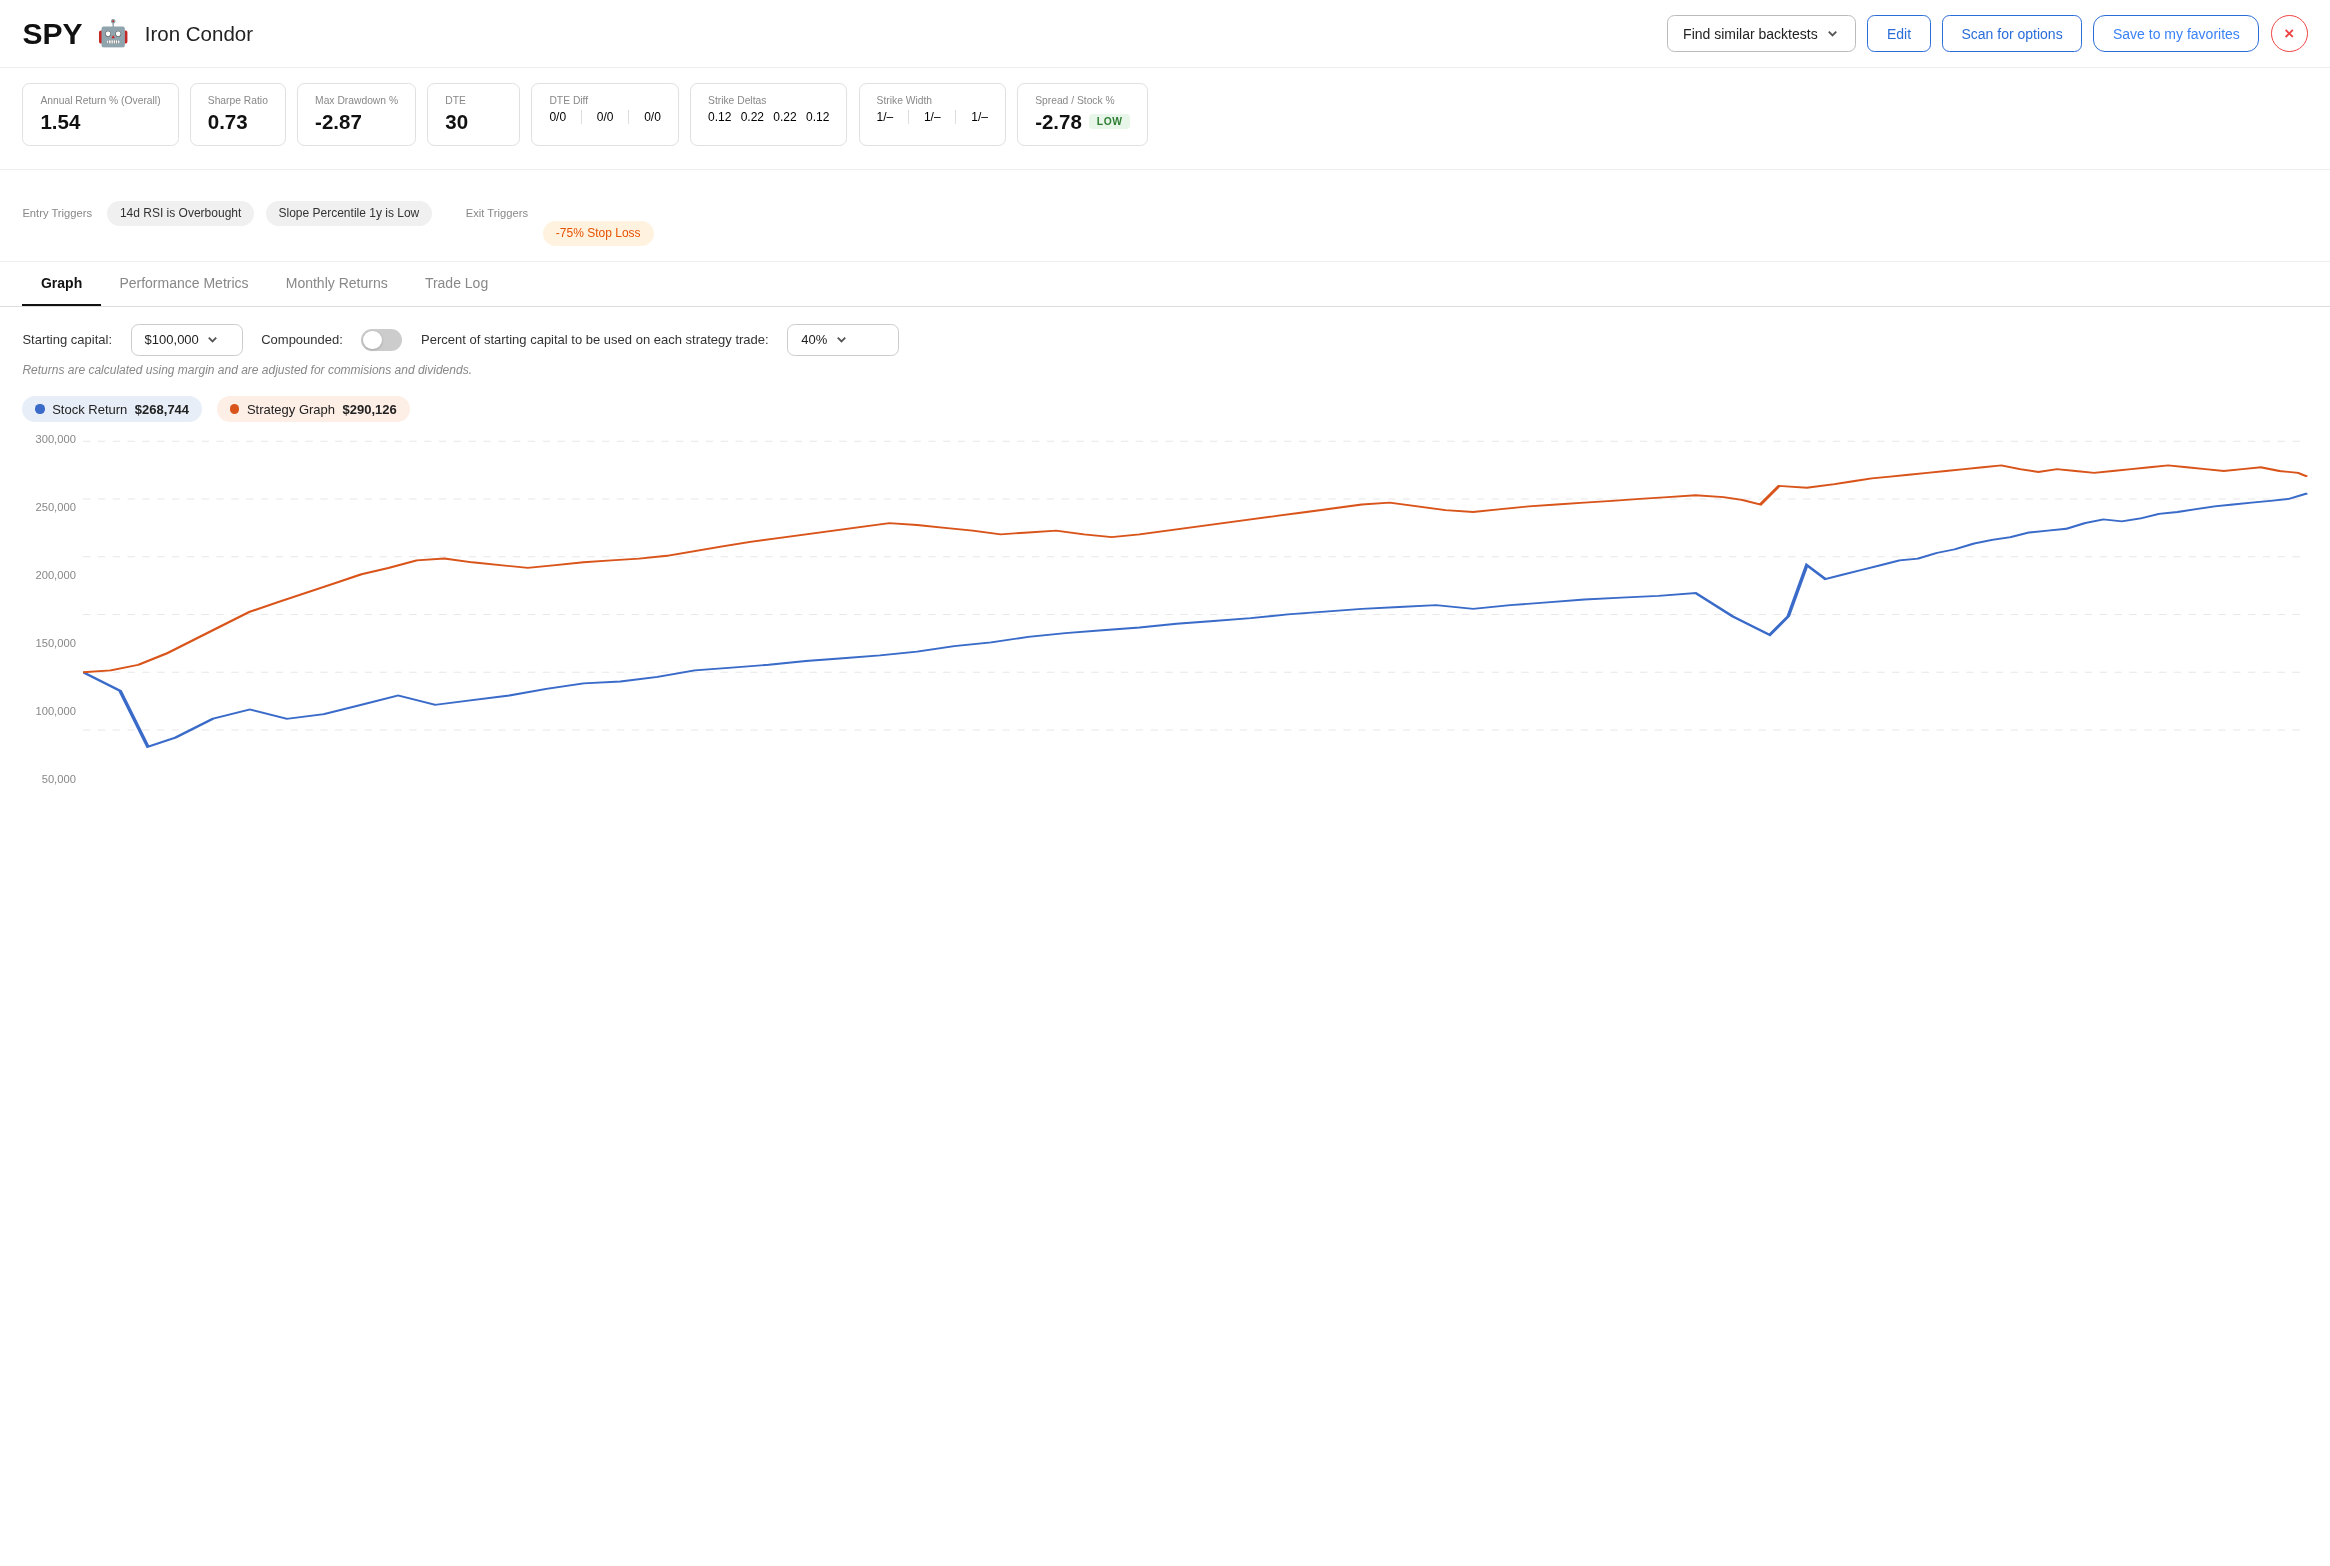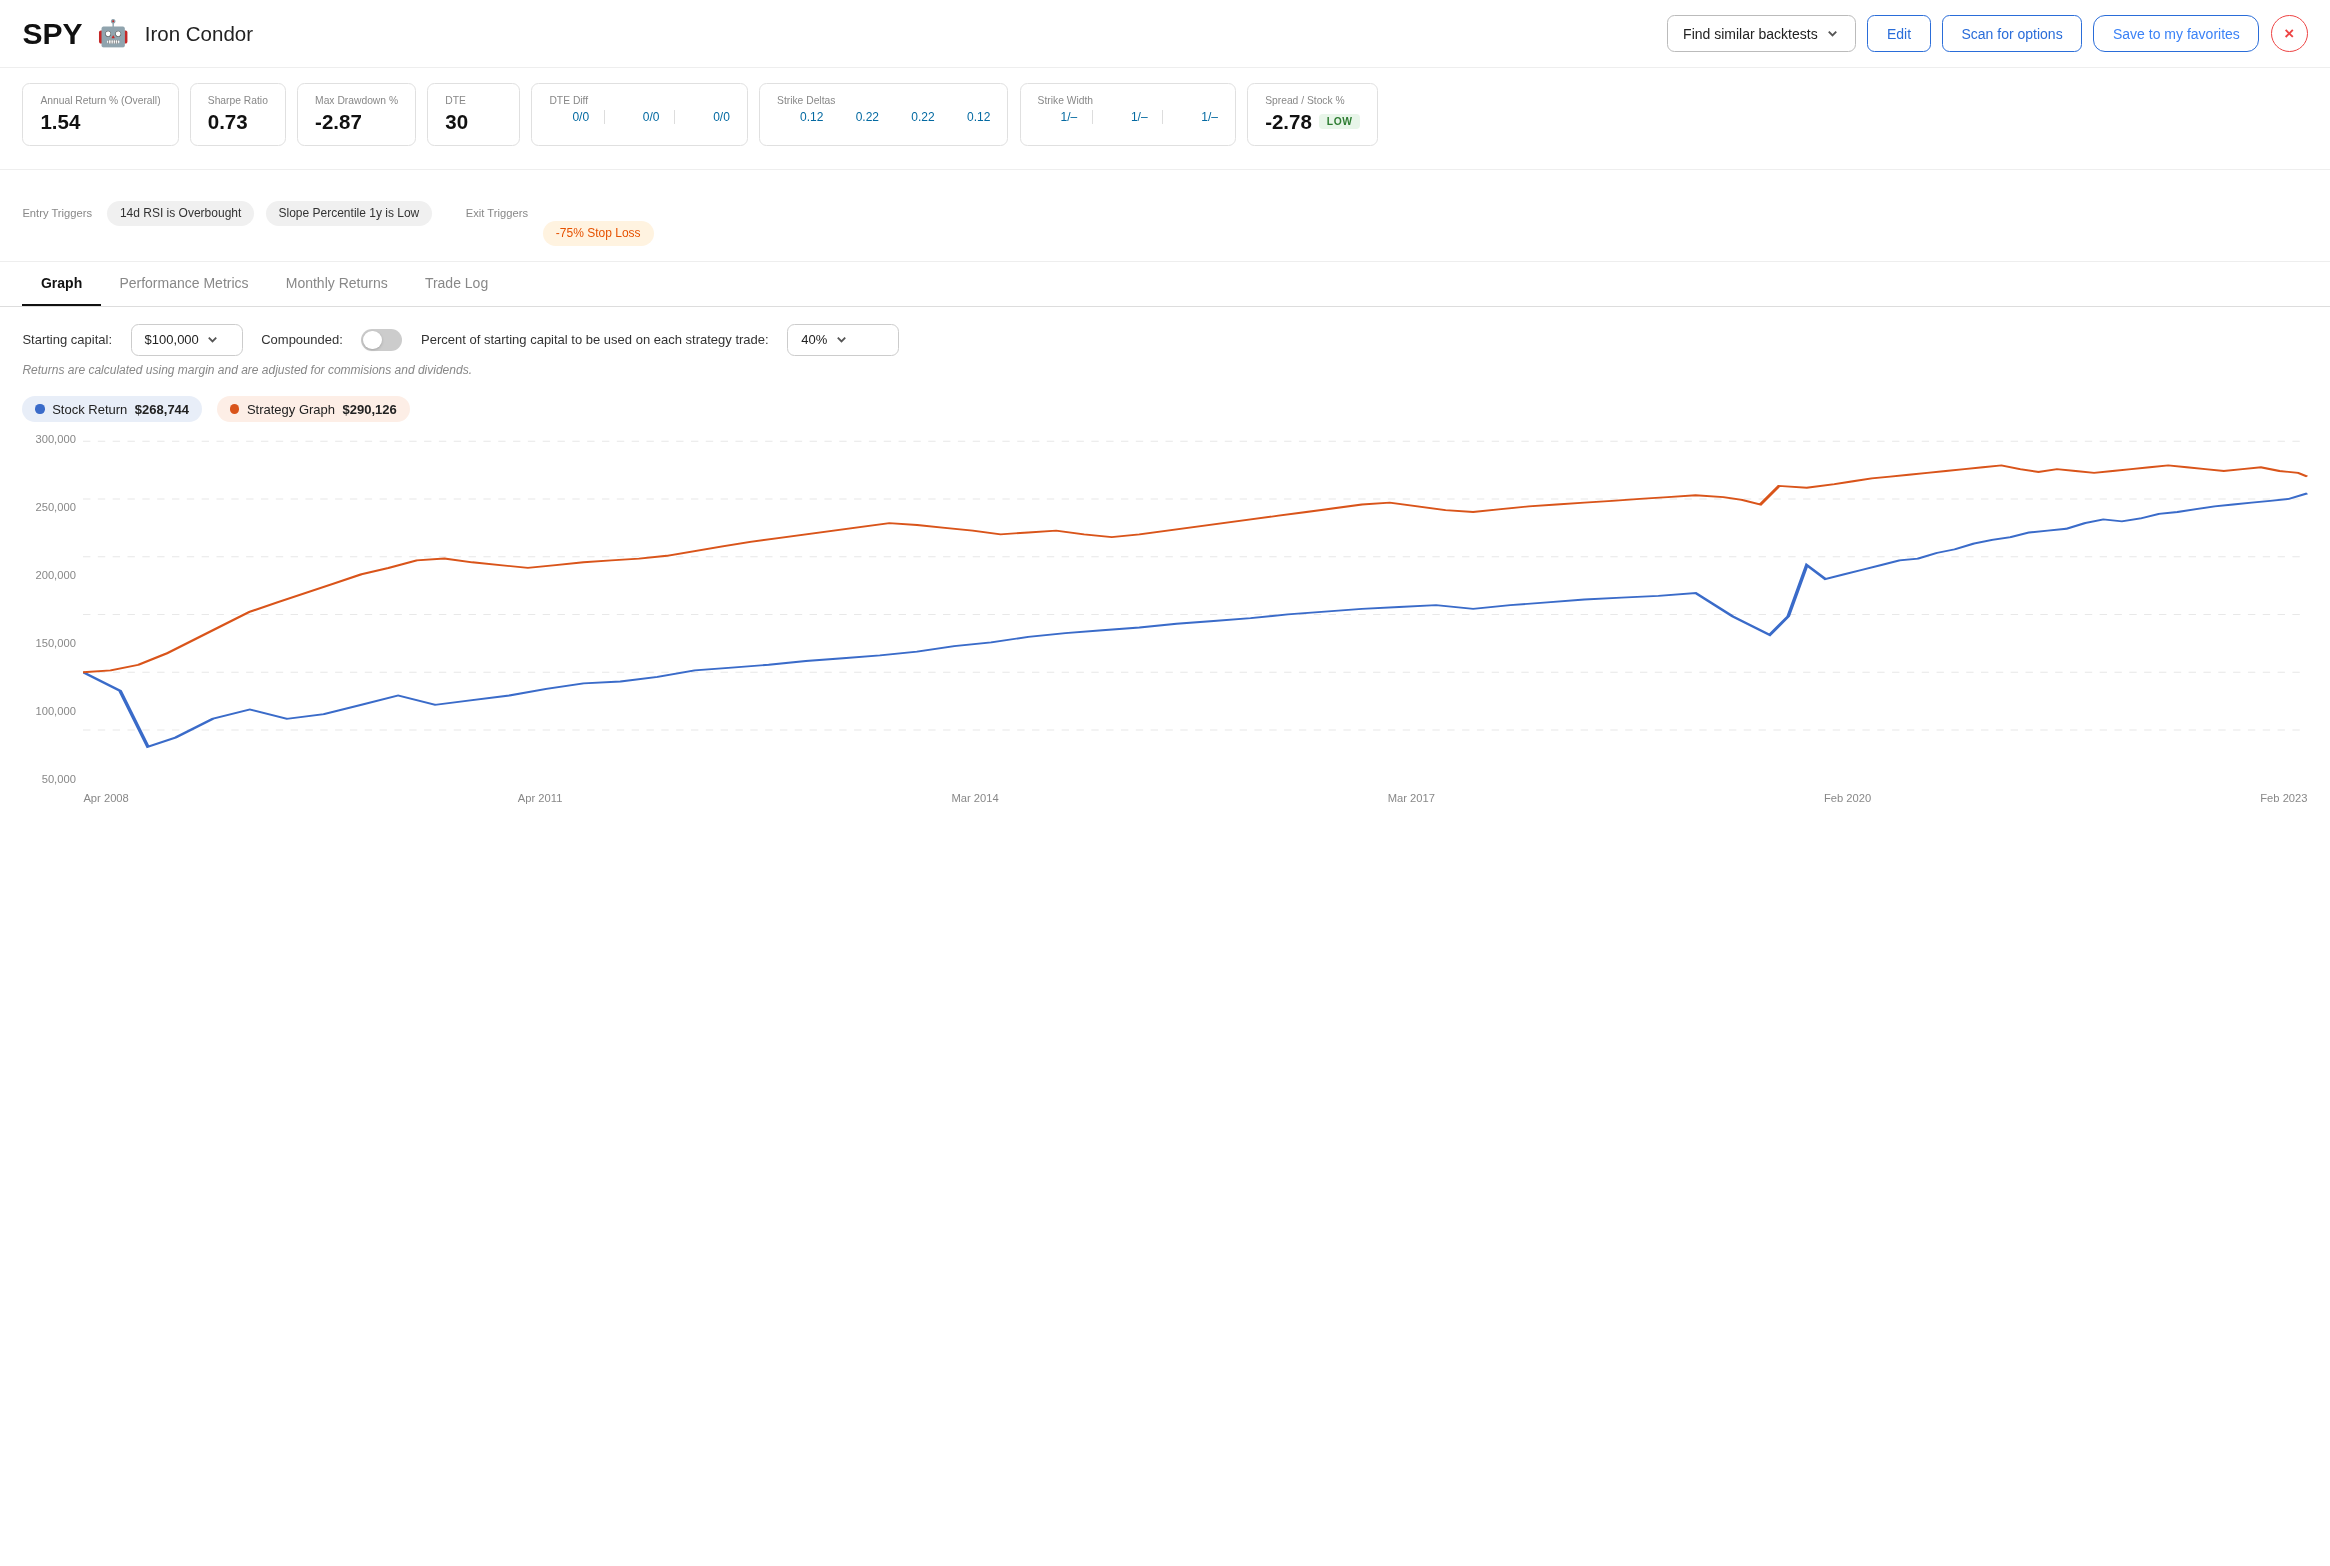--- a/index.html
+++ b/index.html
@@ -16,21 +16,21 @@
     .btn-scan { border: 1.4px solid #2a6dd9; border-radius: 7.5px; padding: 9.3px 18.6px; background: #fff; color: #2a6dd9; font-size: 14px; font-weight: 500; cursor: pointer; }
     .btn-favorite { border: 1.4px solid #2a6dd9; border-radius: 12px; padding: 9.3px 18.6px; background: #fff; color: #3b82f6; font-size: 14px; font-weight: 400; cursor: pointer; }
     .btn-close { width: 37px; height: 37px; border-radius: 50%; border: 1.9px solid #e44; background: #fff; color: #e44; font-size: 17px; cursor: pointer; display: flex; align-items: center; justify-content: center; font-weight: 700; }
 
     .metrics-row { display: flex; gap: 0; padding: 15px 22.4px; border-bottom: 0.9px solid #eee; flex-wrap: wrap; }
     .metric-card { border: 0.9px solid #e0e0e0; border-radius: 7.5px; padding: 11.2px 17px; margin-right: 11.2px; margin-bottom: 7.5px; min-width: 93px; background: #fff; }
     .metric-card.wide { min-width: 140px; }
     .metric-label { font-size: 10.3px; color: #888; margin-bottom: 3.7px; white-space: nowrap; }
     .metric-value { font-size: 20.5px; font-weight: 600; color: #111; }
     .metric-row-values { display: flex; gap: 9.3px; align-items: baseline; }
-    .metric-sub { font-size: 12px; color: #0369a1; margin-left: 23px; }
+    .metric-sub { font-size: 12px; color: #000000; }
     .divider-vert { width: 0.9px; background: #ddd; margin: 0 5.6px; align-self: stretch; }
 
     .spread-stock { display: flex; align-items: center; gap: 7.5px; }
     .spread-value { font-size: 20.5px; font-weight: 700; color: #111; }
     .badge-low { background: #e8f5e9; color: #2e7d32; font-size: 10.3px; font-weight: 600; padding: 1.9px 7.5px; border-radius: 3.7px; text-transform: uppercase; letter-spacing: 0.5px; }
 
     .triggers-row { padding: 11.2px 22.4px 15px; border-bottom: 0.9px solid #eee; display: flex; gap: 11.2px; align-items: center; flex-wrap: wrap; }
     .trigger-label { font-size: 11.2px; color: #888; margin-right: 3.7px; }
     .trigger-pill { background: #f0f0f0; border-radius: 18.6px; padding: 5.6px 13px; font-size: 12px; color: #333; font-weight: 500; }
     .trigger-pill.exit { background: #fff3e0; color: #e65100; margin-top: 40px; }
@@ -381,23 +381,15 @@
           1145,42
           1155,44
           1165,42
           1175,40
           1185,44
           1195,46
           1200,50
         "></polyline>
     </svg>
 
-    <div style="position:absolute; bottom:0; left:61px; right:0; display:flex; justify-content:space-between; height:37px; align-items:flex-start; padding-top:7.5px;">
-      <span style="font-size:11.2px;color:#888;">Apr 2008</span>
-      <span style="font-size:11.2px;color:#888;">Apr 2011</span>
-      <span style="font-size:11.2px;color:#888;">Mar 2014</span>
-      <span style="font-size:11.2px;color:#888;">Mar 2017</span>
-      <span style="font-size:11.2px;color:#888;">Feb 2020</span>
-      <span style="font-size:11.2px;color:#888;">Feb 2023</span>
-    </div>
   </div>
 </div>
 
 
 </body></html>

